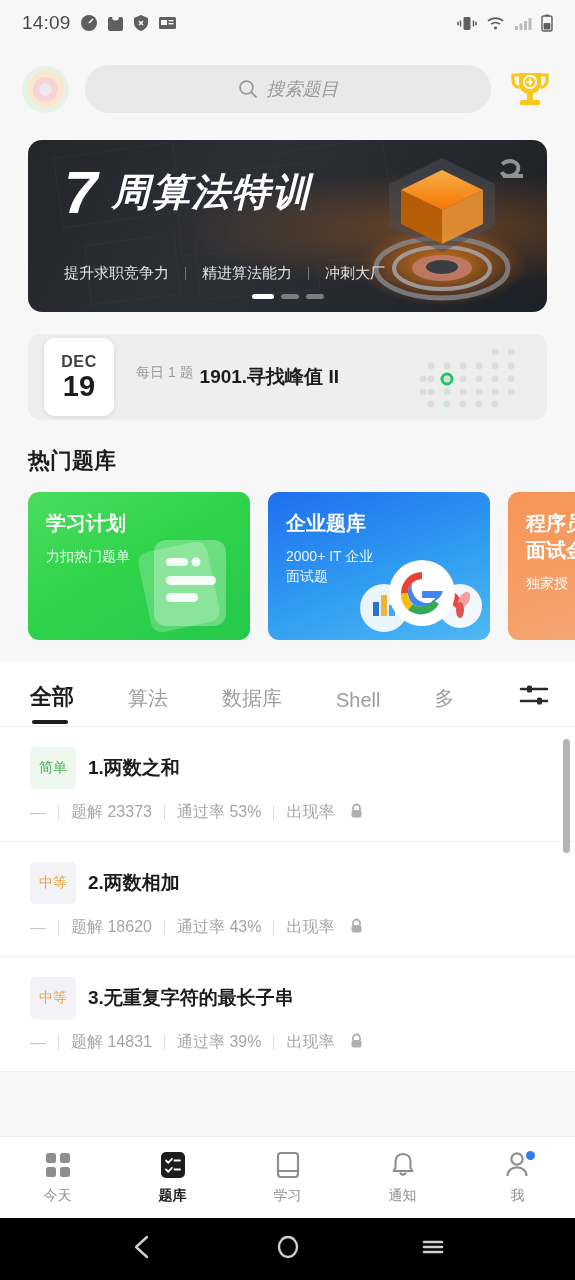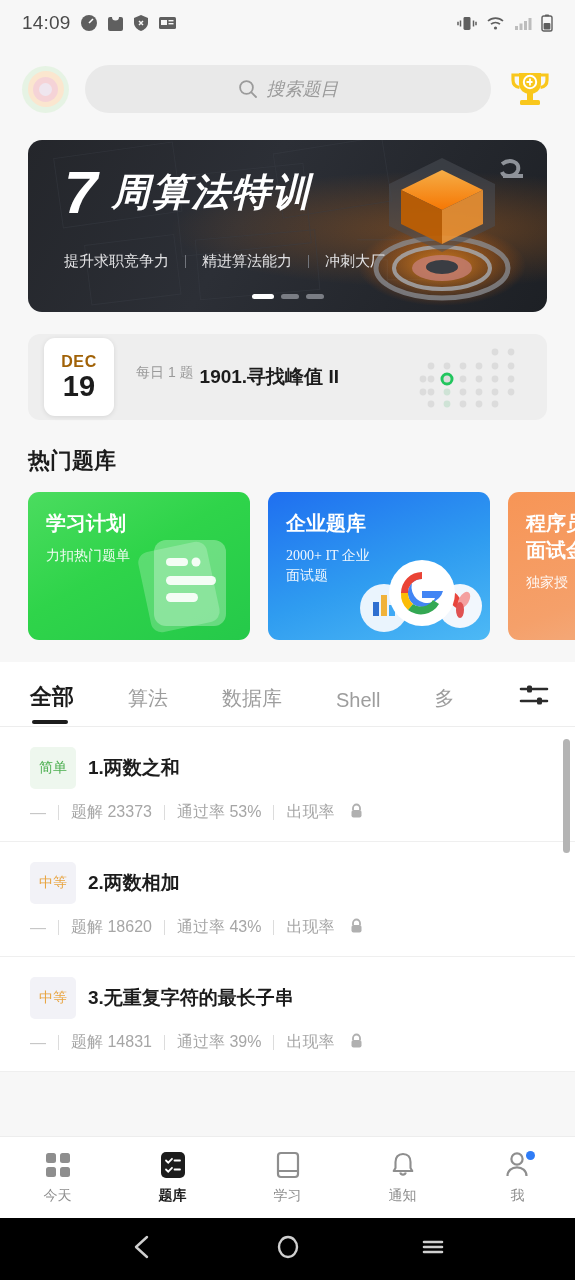--- a/index.html
+++ b/index.html
@@ -47,52 +47,52 @@
   .bn-grid { position: absolute; inset: 0; opacity: .5; }
   .bn-text { position: absolute; left: 36px; top: 24px; }
   .bn-seven {
     font-size: 60px; font-weight: 700; font-style: italic; color: #fff;
     line-height: .95; display: inline-block; vertical-align: middle; letter-spacing: -2px;
   }
   .bn-title {
     font-size: 38px; font-weight: 700; font-style: italic; color: #fff;
     display: inline-block; vertical-align: middle; margin-left: 12px; letter-spacing: 2px;
   }
-  .bn-subs { position: absolute; left: 36px; top: 112px; display: flex; align-items: center; gap: 16px; }
+  .bn-subs { position: absolute; left: 36px; top: 124px; display: flex; align-items: center; gap: 16px; }
   .bn-subs span { font-size: 15px; color: #e2e2e4; }
   .bn-sep { width: 1px; height: 13px; background: #72757c; display: inline-block; }
   .bn-dots { position: absolute; bottom: 13px; left: 0; right: 0; display: flex; justify-content: center; gap: 7px; }
   .bn-dot { width: 18px; height: 5px; border-radius: 3px; background: #7a7d84; }
   .bn-dot.on { background: #ffffff; width: 22px; }
   .bn-art { position: absolute; right: 0; top: 0; width: 230px; height: 172px; }
 
   
   .daily-wrap { padding: 22px 28px 0; }
   .daily { position: relative; height: 86px; background: #eeeeee; border-radius: 12px; display: flex; align-items: center; }
   .cal {
     width: 70px; height: 78px; background: #fff; border-radius: 11px; margin-left: 16px;
     box-shadow: 0 1px 5px rgba(0,0,0,.10); flex: none;
     display: flex; flex-direction: column; align-items: center; justify-content: center; gap: 1px;
   }
-  .cal-m { font-size: 16px; font-weight: 700; color: #a16207; letter-spacing: .6px; }
+  .cal-m { font-size: 16px; font-weight: 700; color: #404040; letter-spacing: .6px; }
   .cal-d { font-size: 29px; font-weight: 700; color: #1c1c1c; line-height: 1; }
   .daily-txt { margin-left: 22px; display: flex; flex-direction: row; gap: 6px; }
   .daily-sub { font-size: 14px; color: #9a9a9a; }
   .daily-title { font-size: 19px; font-weight: 700; color: #1c1c1c; }
   .dotgrid { position: absolute; right: 20px; top: 14px; width: 110px; height: 60px; }
 
   
   .sec-title { font-size: 22px; font-weight: 700; color: #1c1c1c; padding: 26px 28px 16px; }
   .cards { display: flex; gap: 18px; padding: 0 0 0 28px; overflow: hidden; }
   .hcard { width: 222px; height: 148px; border-radius: 11px; flex: none; position: relative; overflow: hidden; padding: 18px 0 0 18px; }
   .hcard.green { background: linear-gradient(150deg, #4bdc5f 0%, #2fd44a 45%, #25c94a 100%); }
   .hcard.blue  { background: linear-gradient(160deg, #1f6ff0 0%, #2f9cf0 55%, #4db9f5 100%); }
   .hcard.orange{ background: linear-gradient(160deg, #f79556 0%, #f5a06a 60%, #f2b38a 100%); }
   .hc-title { font-size: 20px; font-weight: 700; color: #fff; position: relative; z-index: 2; }
-  .hc-sub { font-size: 14px; color: rgba(255,255,255,.92); margin-top: 9px; line-height: 1.45; position: relative; z-index: 2; font-family: Liberation Serif, serif; }
+  .hc-sub { font-size: 14px; color: rgba(255,255,255,.92); margin-top: 9px; line-height: 1.45; position: relative; z-index: 2; }
   .hc-art { position: absolute; right: 4px; bottom: 0; z-index: 1; }
 
   
   .tabs-wrap { background: #fff; margin-top: 22px; position: relative; }
   .tabs { display: flex; align-items: flex-end; height: 64px; padding: 0 30px; gap: 0; }
   .tab { font-size: 20px; color: #9d9d9d; padding-bottom: 14px; position: relative; white-space: nowrap; }
   .tab + .tab { margin-left: 54px; }
   .tab.active { color: #1c1c1c; font-weight: 700; font-size: 22px; }
   .tab.active::after {
     content: ""; position: absolute; left: 2px; bottom: 2px; width: 36px; height: 4px;

